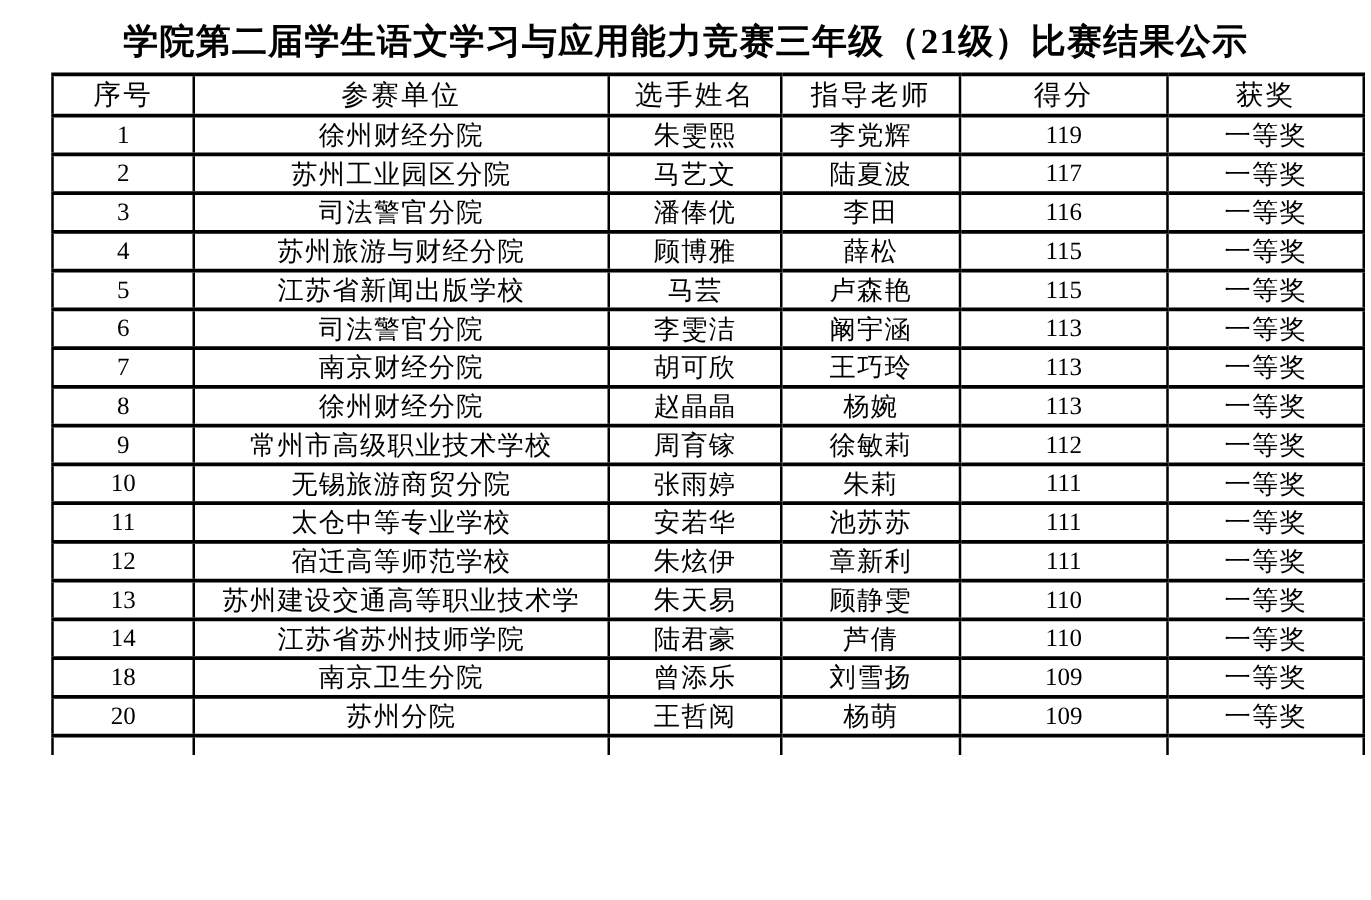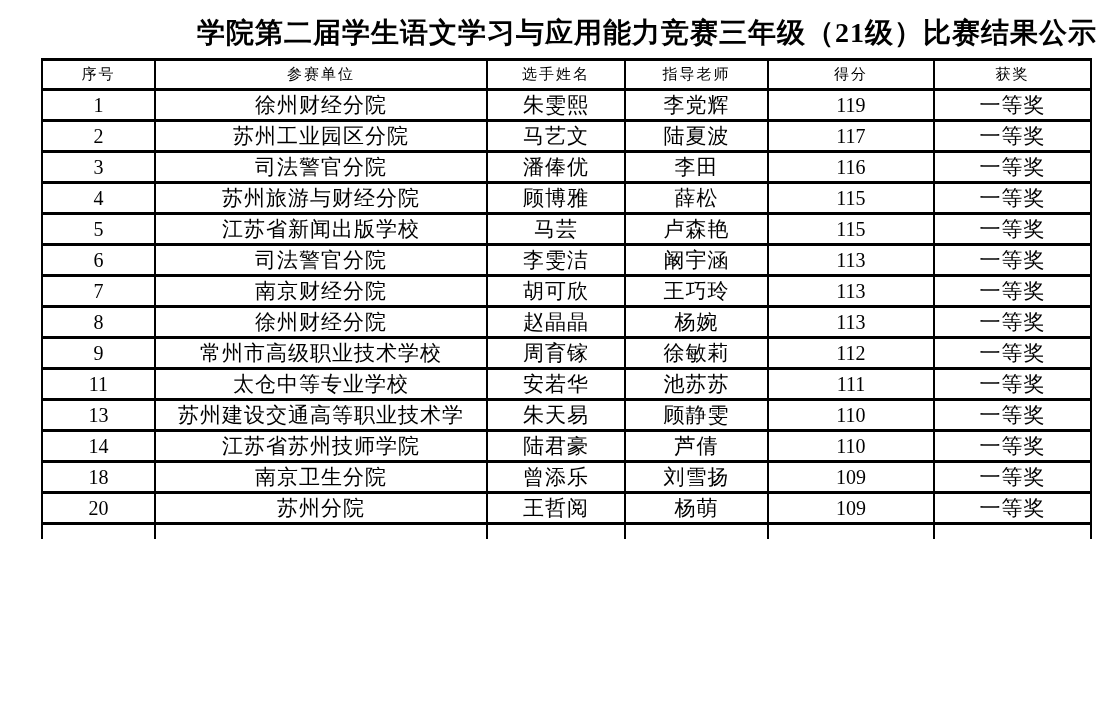--- a/index.html
+++ b/index.html
@@ -13,21 +13,21 @@
     overflow: hidden;
     position: relative;
     font-family: "Liberation Serif", "DejaVu Serif", serif;
     color: #000000;
   }
   .doc-title {
     position: absolute;
     top: 14px;
     left: 0;
     width: 1097px;
-    text-align: right;
+    text-align: center;
     font-size: 28px;
     font-weight: 900;
     letter-spacing: 1px;
     white-space: nowrap;
   }
   table.results {
     position: absolute;
     top: 58px;
     left: 41px;
     width: 1049px;
@@ -43,21 +43,21 @@
     border-bottom: 3px solid #000000;
     text-align: center;
     vertical-align: middle;
     padding: 0 2px;
     overflow: hidden;
     white-space: nowrap;
     font-weight: normal;
   }
   table.results th {
     height: 27px;
-    font-size: 15px;
+    font-size: 22px;
     letter-spacing: 2px;
   }
   table.results td {
     height: 25px;
     font-size: 21px;
     letter-spacing: 1px;
   }
   table.results td.num {
     letter-spacing: 0;
     font-size: 20px;
@@ -159,28 +159,44 @@
       </tr>
       <tr>
         <td class="num">9</td>
         <td>常州市高级职业技术学校</td>
         <td>周育镓</td>
         <td>徐敏莉</td>
         <td class="num">112</td>
         <td>一等奖</td>
       </tr>
       <tr>
+        <td class="num">10</td>
+        <td>无锡旅游商贸分院</td>
+        <td>张雨婷</td>
+        <td>朱莉</td>
+        <td class="num">111</td>
+        <td>一等奖</td>
+      </tr>
+      <tr>
         <td class="num">11</td>
         <td>太仓中等专业学校</td>
         <td>安若华</td>
         <td>池苏苏</td>
         <td class="num">111</td>
         <td>一等奖</td>
       </tr>
       <tr>
+        <td class="num">12</td>
+        <td>宿迁高等师范学校</td>
+        <td>朱炫伊</td>
+        <td>章新利</td>
+        <td class="num">111</td>
+        <td>一等奖</td>
+      </tr>
+      <tr>
         <td class="num">13</td>
         <td>苏州建设交通高等职业技术学</td>
         <td>朱天易</td>
         <td>顾静雯</td>
         <td class="num">110</td>
         <td>一等奖</td>
       </tr>
       <tr>
         <td class="num">14</td>
         <td>江苏省苏州技师学院</td>

